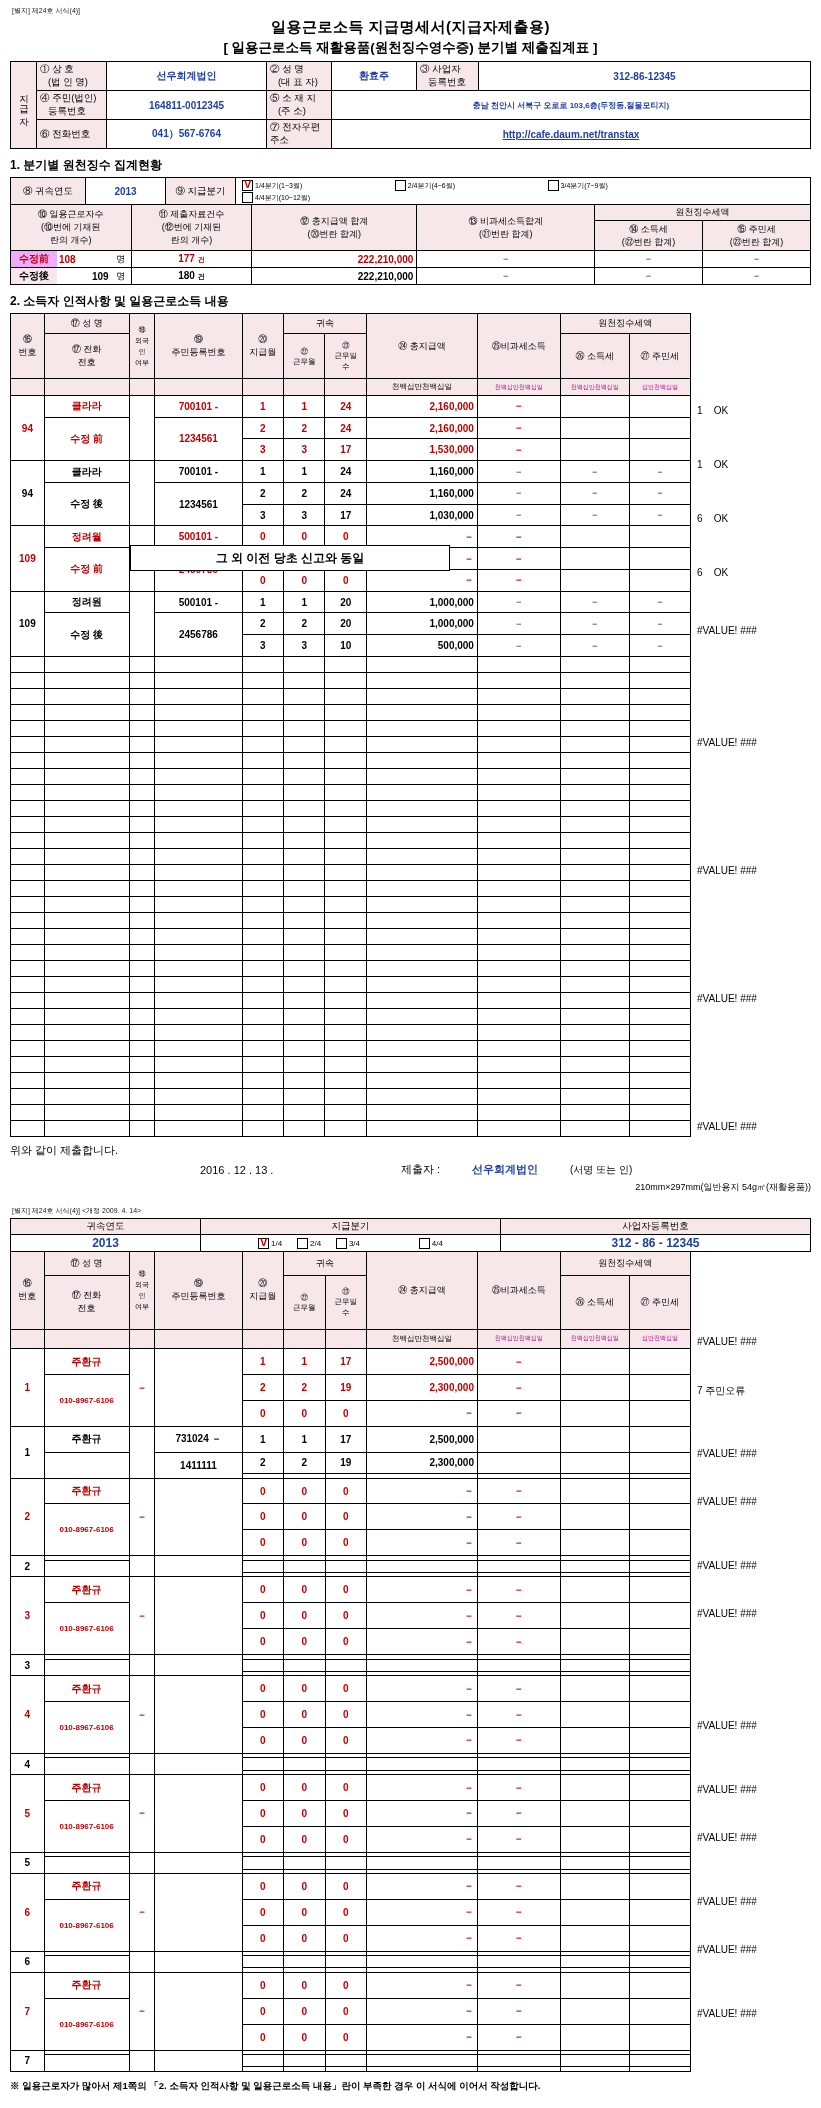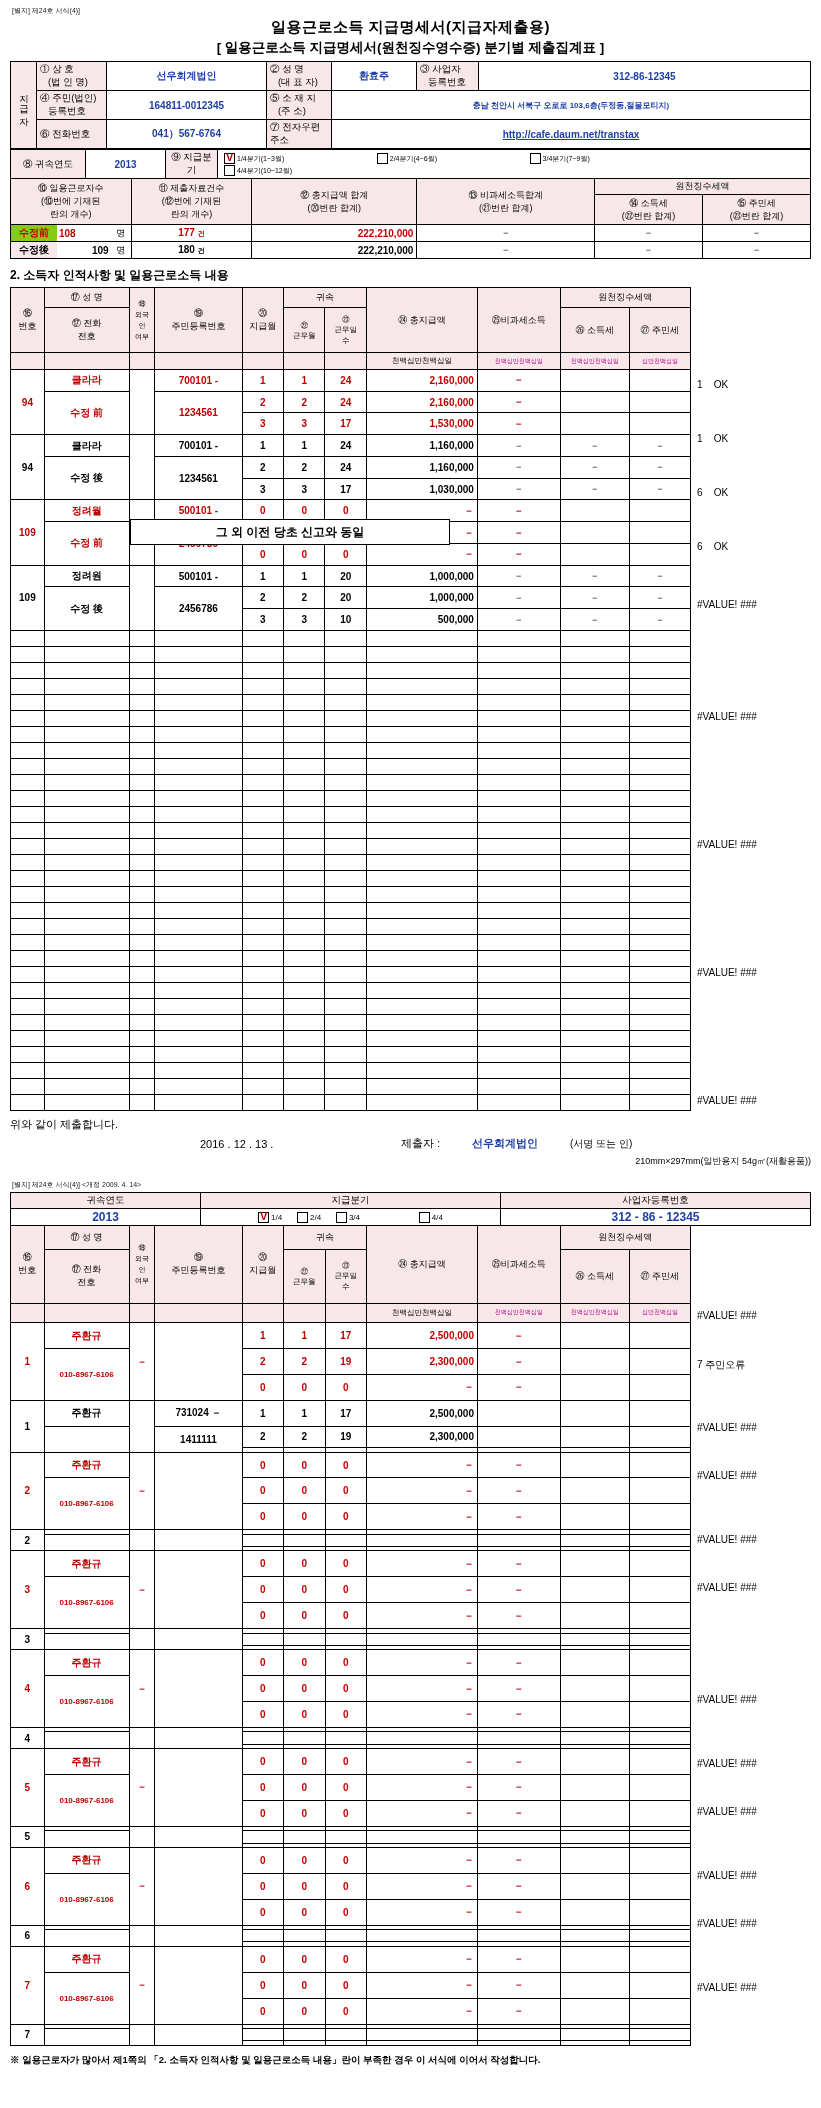--- a/index.html
+++ b/index.html
@@ -80,21 +80,21 @@
 </style>
 </head>
 <body>
 
 <div class="page">
 
   <div class="tinynote">[별지] 제24호 서식(4)]</div>
 
   <div class="title-block">
     <div class="title1">일용근로소득 지급명세서(지급자제출용)</div>
-    <div class="title2">[ 일용근로소득 지급명세서(원천징수영수증) 분기별 제출집계표 ]</div>
+    <div class="title2">[ 일용근로소득 재활용품(원천징수영수증) 분기별 제출집계표 ]</div>
   </div>
 
   <table class="t">
     <tbody>
         <tr>
       <td class="lblc" rowspan="3" style="width:26px;">
         <span class="vert">지급자</span>
       </td>
       <td class="lbl" style="width:70px;">① 상  호<br>&nbsp;&nbsp;&nbsp;(법 인 명)</td>
       <td class="blue" style="width:160px;">선우회계법인</td>
@@ -111,27 +111,28 @@
     </tr>
     <tr>
       <td class="lbl">⑥ 전화번호</td>
       <td class="blue">041）567-6764</td>
       <td class="lbl">⑦ 전자우편주소</td>
       <td class="blueu" colspan="3">http://cafe.daum.net/transtax</td>
     </tr>
   </tbody>
     </table>
 
+  <div class="sec-title">1. 분기별 원천징수 집계현황</div>
 
   <table class="t">
     <tbody>
         <tr>
       <td class="lblc" style="width:75px;">⑧ 귀속연도</td>
       <td class="blue" style="width:80px;">2013</td>
-      <td class="lblc" style="width:52px;">⑨ 지급분기</td>
+      <td class="lblc" style="width:70px;">⑨ 지급분기</td>
       <td class="left" style="padding-left:6px;">
         <span style="display:inline-block;width:150px;"><span class="chk on"></span><span class="xs">1/4분기(1~3월)</span></span>
         <span style="display:inline-block;width:150px;"><span class="chk"></span><span class="xs">2/4분기(4~6월)</span></span>
         <span style="display:inline-block;width:150px;"><span class="chk"></span><span class="xs">3/4분기(7~9월)</span></span>
         <span style="display:inline-block;width:150px;"><span class="chk"></span><span class="xs">4/4분기(10~12월)</span></span>
       </td>
     </tr>
   </tbody>
     </table>
 
@@ -146,21 +147,21 @@
     </tr>
     <tr>
       <td class="hdr" style="width:85px;">⑭ 소득세<br>(㉒번란 합계)</td>
       <td class="hdr" style="width:85px;">⑮ 주민세<br>(㉓번란 합계)</td>
     </tr>
     <tr>
       <td class="left" style="padding:0;">
         <table style="width:100%;border:none;">
           <tbody>
                 <tr>
-            <td class="nb red" style="border:none;background:#84cc16;width:46px;font-size:10px;">수정前</td>
+            <td class="nb red" style="border:none;background:#f0abfc;width:46px;font-size:10px;">수정前</td>
             <td class="nb red" style="border:none;text-align:left;">108</td>
             <td class="nb" style="border:none;width:20px;font-size:9px;">명</td>
           </tr>
         </tbody>
             </table>
       </td>
       <td class="red"><span>177</span> <span class="xs">건</span></td>
       <td class="red rt">222,210,000</td>
       <td>－</td>
       <td>－</td>

